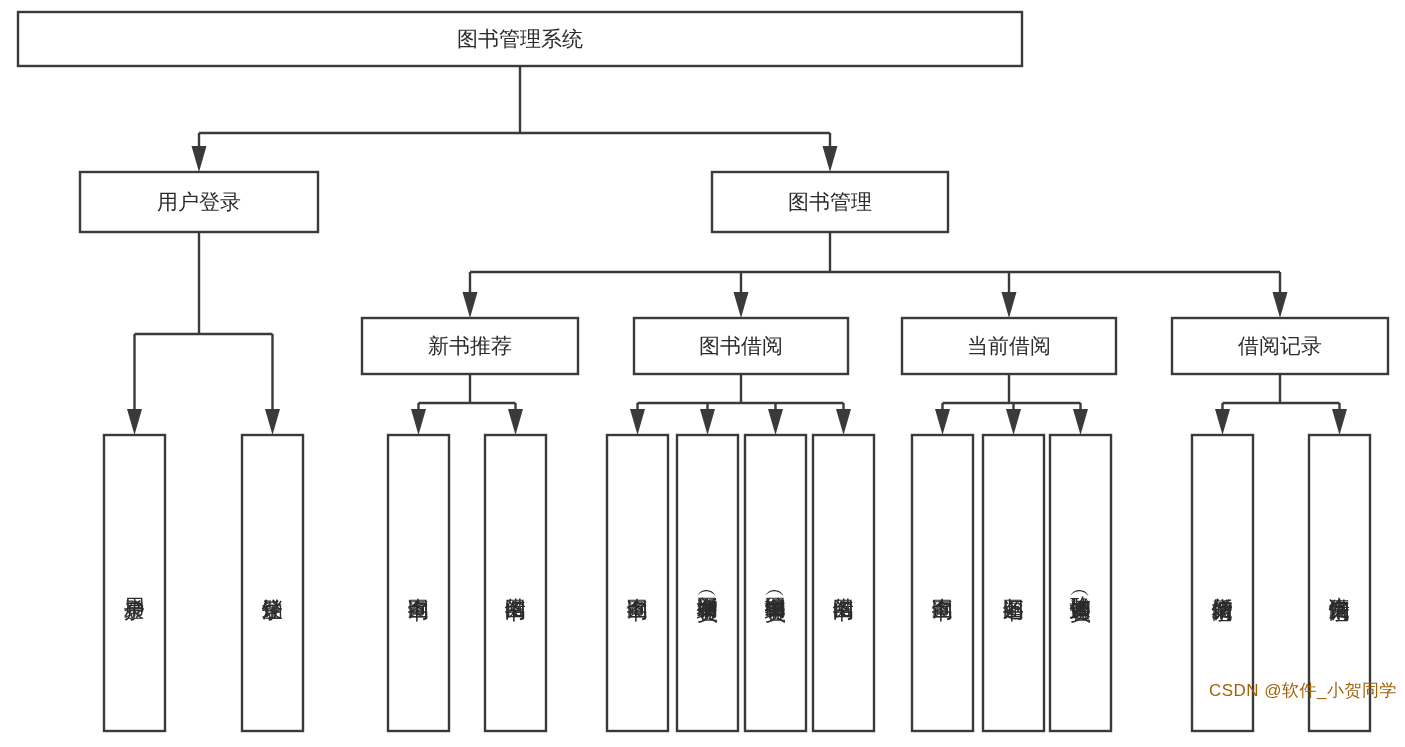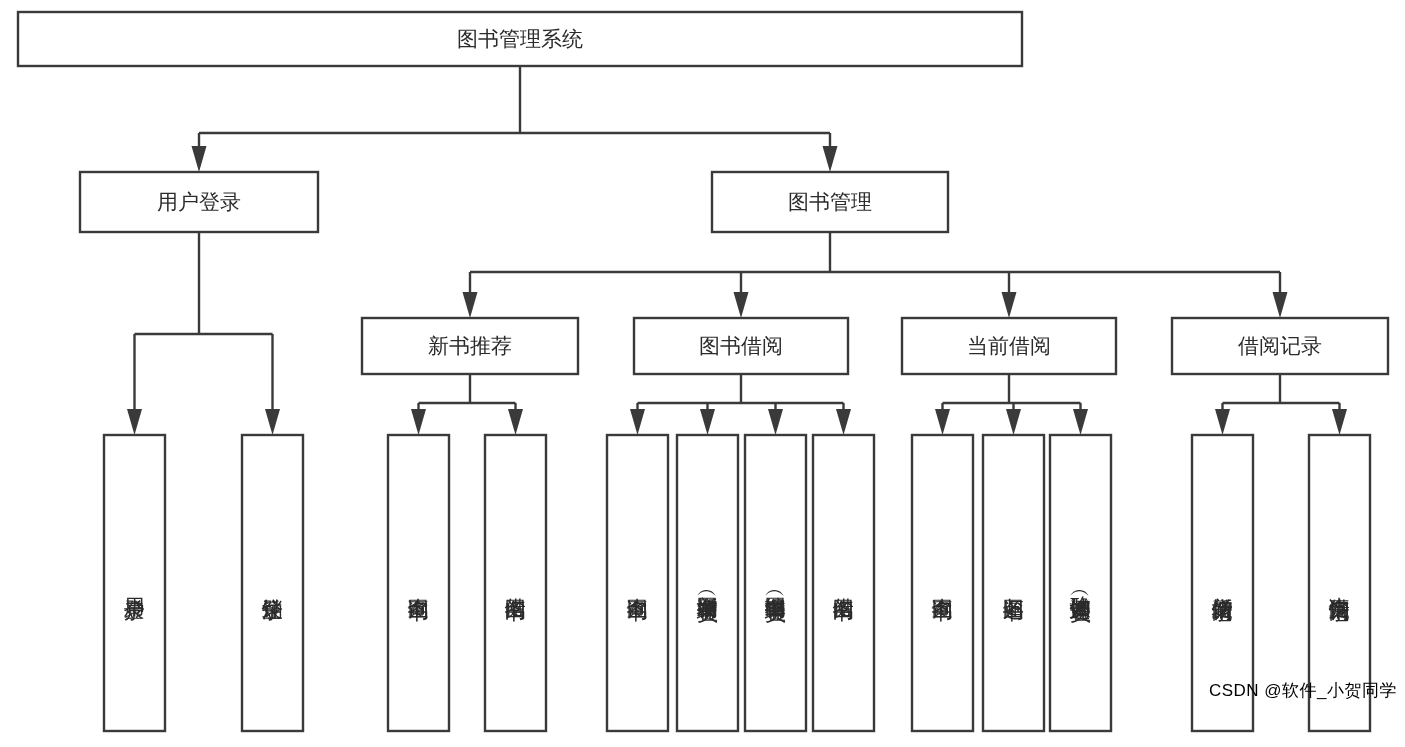--- a/index.html
+++ b/index.html
@@ -70,21 +70,21 @@
     white-space: nowrap;
     pointer-events: none;
     user-select: none;
   }
   .watermark {
     position: absolute;
     right: 8px;
     bottom: 6px;
     font-family: "Liberation Sans", "DejaVu Sans", sans-serif;
     font-size: 17px;
-    color: #000000;
+    color: #a16207;
     letter-spacing: 0.5px;
     white-space: nowrap;
     user-select: none;
   }
 </style>
 </head>
 <body>
 
 <div id="diagram-root">
   <svg class="diagram-canvas" viewBox="0 0 1405 747">

